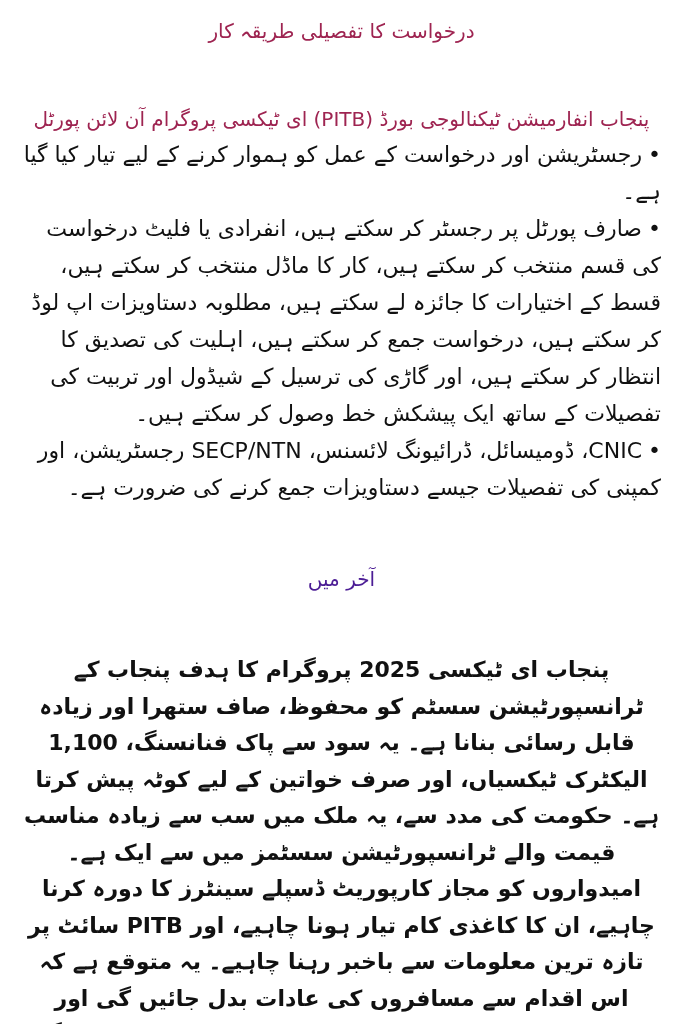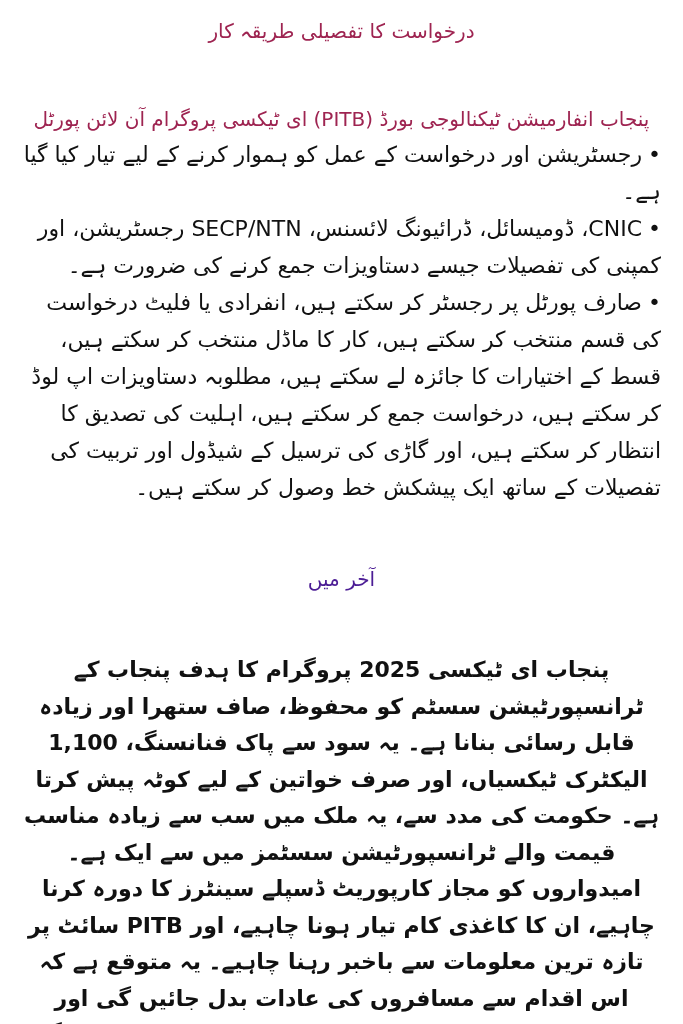--- a/index.html
+++ b/index.html
@@ -32,18 +32,18 @@
   }
 </style>
 </head>
 <body>
 
 <div class="page">
   <div class="h1">درخواست کا تفصیلی طریقہ کار</div>
   <div class="h2">پنجاب انفارمیشن ٹیکنالوجی بورڈ (PITB) ای ٹیکسی پروگرام آن لائن پورٹل</div>
   <ul>
     <li><span class="bullet">•</span><span>رجسٹریشن اور درخواست کے عمل کو ہموار کرنے کے لیے تیار کیا گیا ہے۔</span></li>
+    <li><span class="bullet">•</span><span>صارف پورٹل پر رجسٹر کر سکتے ہیں، انفرادی یا فلیٹ درخواست کی قسم منتخب کر سکتے ہیں، کار کا ماڈل منتخب کر سکتے ہیں، قسط کے اختیارات کا جائزہ لے سکتے ہیں، مطلوبہ دستاویزات اپ لوڈ کر سکتے ہیں، درخواست جمع کر سکتے ہیں، اہلیت کی تصدیق کا انتظار کر سکتے ہیں، اور گاڑی کی ترسیل کے شیڈول اور تربیت کی تفصیلات کے ساتھ ایک پیشکش خط وصول کر سکتے ہیں۔</span></li>
     <li><span class="bullet">•</span><span>CNIC، ڈومیسائل، ڈرائیونگ لائسنس، SECP/NTN رجسٹریشن، اور کمپنی کی تفصیلات جیسے دستاویزات جمع کرنے کی ضرورت ہے۔</span></li>
-    <li><span class="bullet">•</span><span>صارف پورٹل پر رجسٹر کر سکتے ہیں، انفرادی یا فلیٹ درخواست کی قسم منتخب کر سکتے ہیں، کار کا ماڈل منتخب کر سکتے ہیں، قسط کے اختیارات کا جائزہ لے سکتے ہیں، مطلوبہ دستاویزات اپ لوڈ کر سکتے ہیں، درخواست جمع کر سکتے ہیں، اہلیت کی تصدیق کا انتظار کر سکتے ہیں، اور گاڑی کی ترسیل کے شیڈول اور تربیت کی تفصیلات کے ساتھ ایک پیشکش خط وصول کر سکتے ہیں۔</span></li>
   </ul>
   <div class="h3">آخر میں</div>
   <p class="para">پنجاب ای ٹیکسی 2025 پروگرام کا ہدف پنجاب کے ٹرانسپورٹیشن سسٹم کو محفوظ، صاف ستھرا اور زیادہ قابل رسائی بنانا ہے۔ یہ سود سے پاک فنانسنگ، 1,100 الیکٹرک ٹیکسیاں، اور صرف خواتین کے لیے کوٹہ پیش کرتا ہے۔ حکومت کی مدد سے، یہ ملک میں سب سے زیادہ مناسب قیمت والے ٹرانسپورٹیشن سسٹمز میں سے ایک ہے۔ امیدواروں کو مجاز کارپوریٹ ڈسپلے سینٹرز کا دورہ کرنا چاہیے، ان کا کاغذی کام تیار ہونا چاہیے، اور PITB سائٹ پر تازہ ترین معلومات سے باخبر رہنا چاہیے۔ یہ متوقع ہے کہ اس اقدام سے مسافروں کی عادات بدل جائیں گی اور ٹیکسی اور ڈرائیوروں کے لیے کیریئر کے نئے راستے کھلیں گے۔</p>
 </div>
 
 </body></html>

